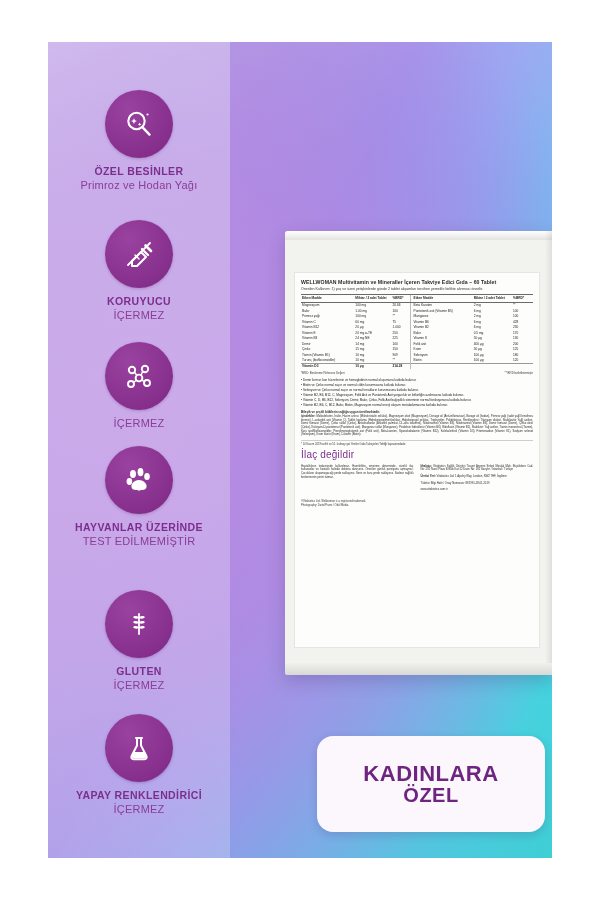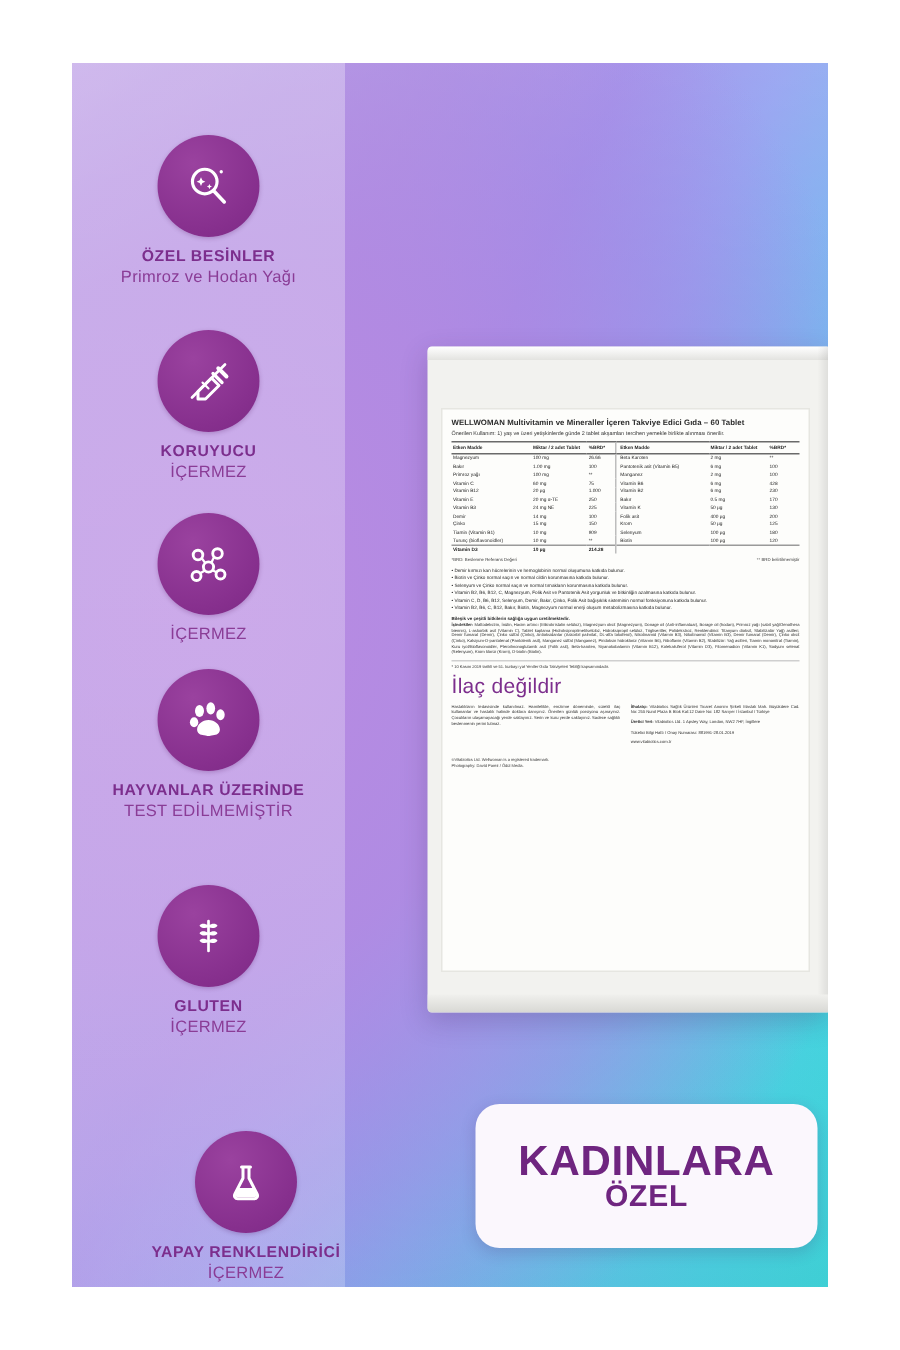--- a/index.html
+++ b/index.html
@@ -198,21 +198,21 @@
     margin: 0 0 3px 0;
   }
   .star-note {
     font-size: 2.7px;
     color: #333;
     border-top: 0.4px solid #cfcfcf;
     padding-top: 2px;
     margin-bottom: 3px;
   }
   .notdrug {
-    font-size: 14px;
+    font-size: 10px;
     color: #7c2e8d;
     font-weight: normal;
     letter-spacing: 0.2px;
     margin: 0 0 2px 0;
   }
   .two-col {
     display: flex;
     gap: 7px;
   }
   .two-col .col { flex: 1; }
@@ -240,21 +240,21 @@
     background: #fbf7fd;
     border-radius: 16px;
     box-shadow: 0 3px 10px rgba(70,30,100,0.18);
     display: flex;
     flex-direction: column;
     align-items: center;
     justify-content: center;
     z-index: 5;
   }
   .badge .l1 {
-    font-size: 28px;
+    font-size: 22px;
     font-weight: bold;
     color: #6f2580;
     letter-spacing: 0.5px;
     line-height: 1.05;
   }
   .badge .l2 {
     font-size: 20px;
     font-weight: bold;
     color: #6f2580;
     letter-spacing: 0.5px;
@@ -338,21 +338,21 @@
             <path d="M18 16c-2.6-1.6-5-1.4-6 .1 1.2 1.8 3.7 2.1 6 .9z" fill="#ffffff"></path>
             <path d="M18 16c2.6-1.6 5-1.4 6 .1-1.2 1.8-3.7 2.1-6 .9z" fill="#ffffff"></path>
             <path d="M18 21c-2.6-1.6-5-1.4-6 .1 1.2 1.8 3.7 2.1 6 .9z" fill="#ffffff"></path>
             <path d="M18 21c2.6-1.6 5-1.4 6 .1-1.2 1.8-3.7 2.1-6 .9z" fill="#ffffff"></path>
           </svg>
         </div>
         <p class="f-title">GLUTEN</p>
         <p class="f-sub">İÇERMEZ</p>
       </div>
 
-      <div class="feature" style="top:712px;padding-left:25px;">
+      <div class="feature" style="top:672px;">
         <div class="circle">
           <svg width="36" height="36" viewBox="0 0 36 36" fill="none">
             <path d="M15 8h6M16 8v7.5L10.6 26c-.8 1.6.2 3.2 1.9 3.2h11c1.7 0 2.7-1.6 1.9-3.2L20 15.5V8" stroke="#ffffff" stroke-width="2" stroke-linecap="round" stroke-linejoin="round"></path>
             <path d="M13.2 22h9.6l2 4c.6 1.2-.1 2.2-1.3 2.2H12.5c-1.2 0-1.9-1-1.3-2.2l2-4z" fill="#ffffff"></path>
           </svg>
         </div>
         <p class="f-title">YAPAY RENKLENDİRİCİ</p>
         <p class="f-sub">İÇERMEZ</p>
       </div>
 

